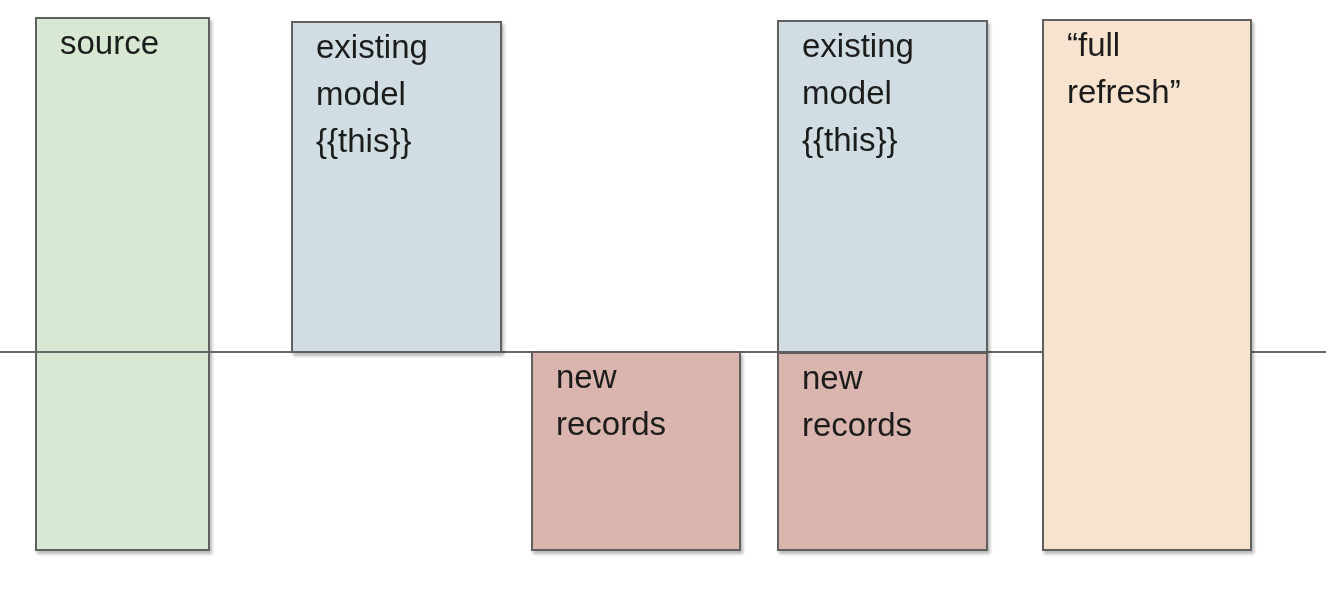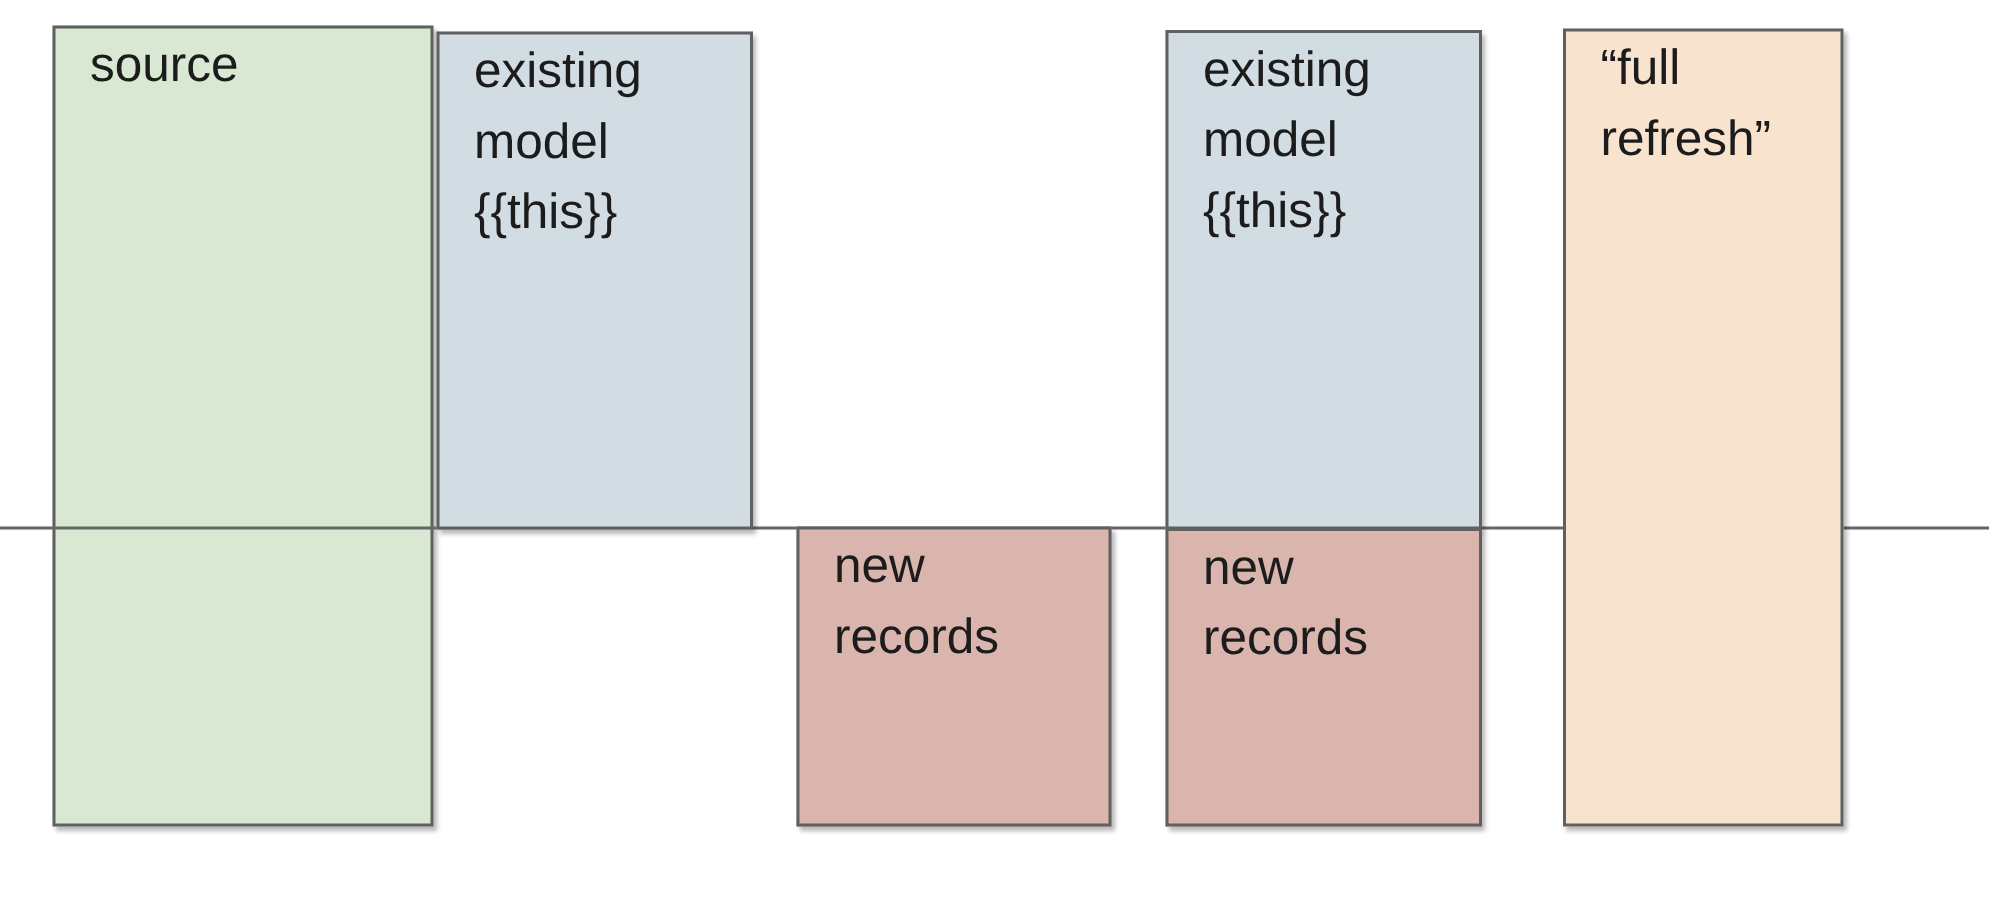--- a/index.html
+++ b/index.html
@@ -33,26 +33,26 @@
     align-items: flex-start;
     padding-left: 23px;
     font-size: 33px;
     line-height: 47px;
     color: #1c1c1c;
   }
   .box .label {
     white-space: pre-line;
   }
   
-  #box-source   { left: 35px;   top: 17px;  width: 254px; height: 534px; background: #d9e8d3; z-index: 1; }
+  #box-source   { left: 35px;   top: 17px;  width: 175px; height: 534px; background: #d9e8d3; z-index: 1; }
   #box-model1   { left: 291px;  top: 21px;  width: 211px; height: 332px; background: #d1dde2; z-index: 3; }
   #box-new1     { left: 531px;  top: 351px; width: 210px; height: 200px; background: #dab5ad; z-index: 3; }
   #box-model2   { left: 777px;  top: 20px;  width: 211px; height: 333px; background: #d1dde2; z-index: 3; }
   #box-new2     { left: 777px;  top: 352px; width: 211px; height: 199px; background: #dab5ad; z-index: 3; }
-  #box-full     { left: 1042px; top: 19px;  width: 187px; height: 532px; background: #f8e4ce; z-index: 3; }
+  #box-full     { left: 1042px; top: 19px;  width: 210px; height: 532px; background: #f8e4ce; z-index: 3; }
 </style>
 </head>
 <body>
 
 <div class="canvas">
 
   <div class="baseline"></div>
 
   <div class="box" id="box-source">
     <span class="label">source</span>

